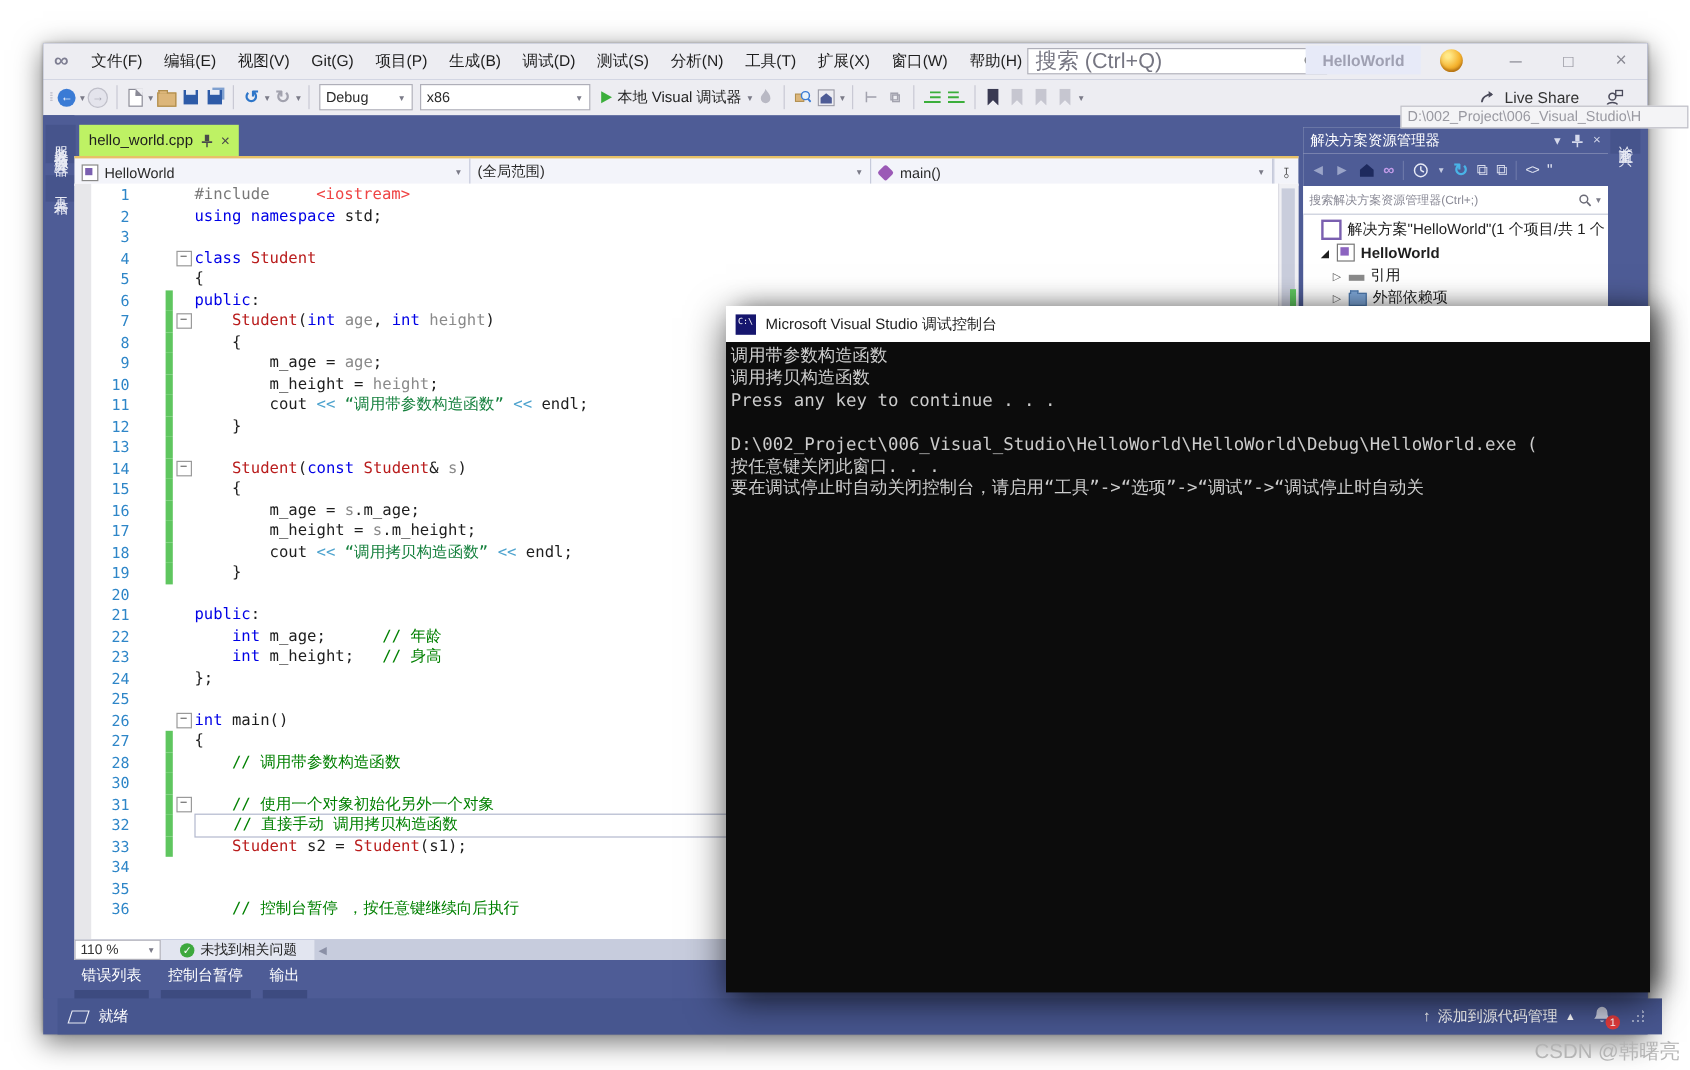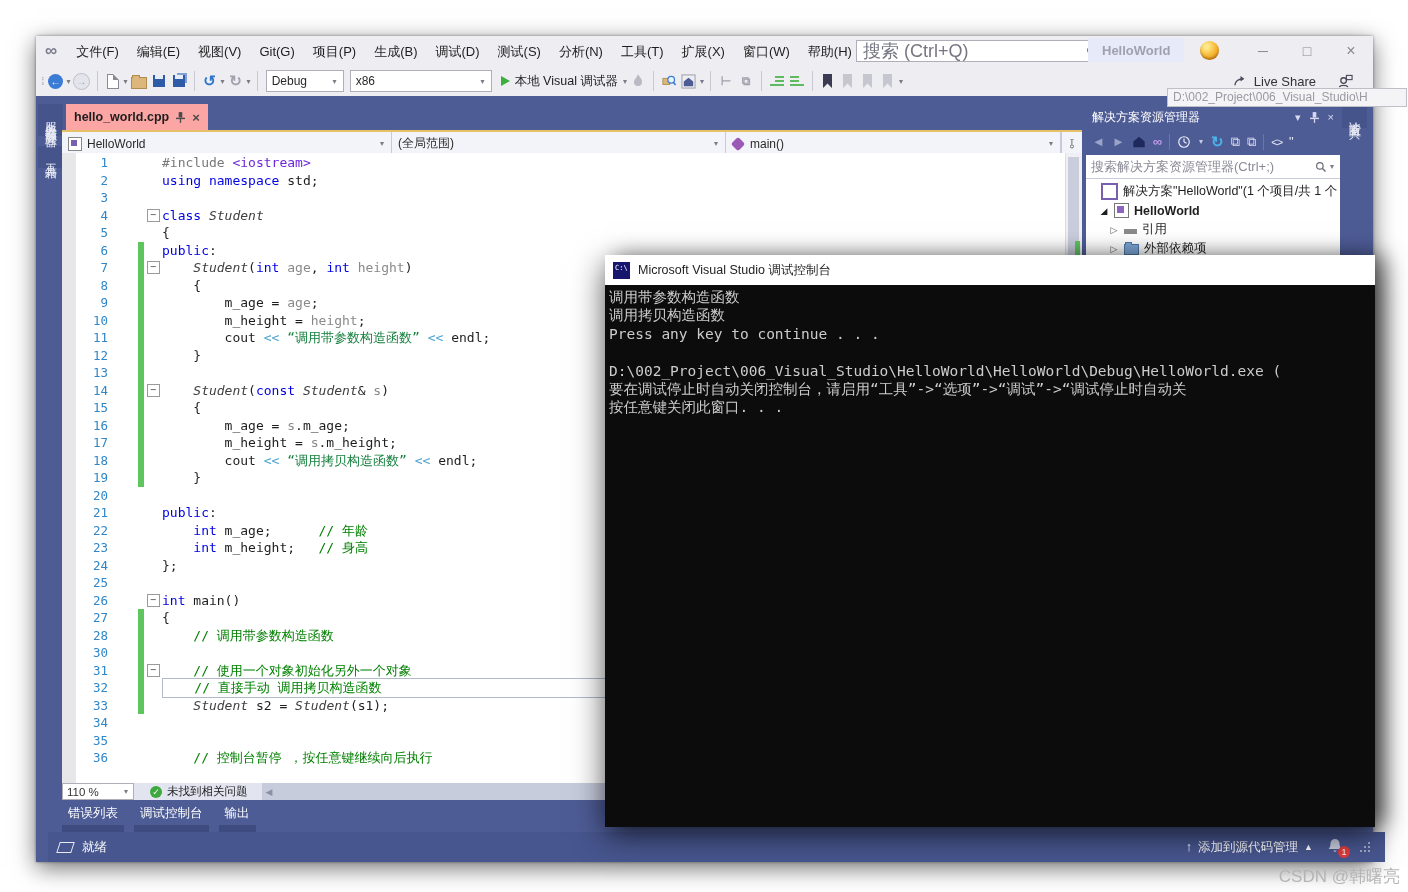--- a/index.html
+++ b/index.html
@@ -45,22 +45,22 @@
   #start-debug{display:flex;align-items:center;font-size:12.5px;color:#1E1E1E;}
   #live-share{position:absolute;right:20px;top:0;height:30px;display:flex;align-items:center;gap:6px;font-size:13px;color:#333;}
   
   #main{position:absolute;left:0;top:60px;width:100%;height:704px;background:#4E5C96;}
   
   #left-strip{position:absolute;left:0;top:0;width:26px;height:100%;background:#4E5C96;}
   .vtab{writing-mode:vertical-rl;color:#E8EAF4;font-size:12px;letter-spacing:2px;padding:8px 4px;background:#46548C;margin:8px 2px 10px 2px;display:block;}
   
   #editor-group{position:absolute;left:26px;top:0;width:1020px;height:100%;}
   #tabrow{position:absolute;left:0;top:8px;width:100%;height:26px;background:transparent;}
-  .doc-tab{position:absolute;left:4px;top:0;height:26px;background:#fca5a5;color:#1E1E1E;font-size:12.5px;
-    display:flex;align-items:center;padding:0 8px;gap:7px;font-weight:bold;}
+  .doc-tab{position:absolute;left:4px;top:0;height:26px;background:#bef264;color:#1E1E1E;font-size:12.5px;
+    display:flex;align-items:center;padding:0 8px;gap:7px;}
   .tab-x{color:#4A4A4A;font-size:13px;}
   #navbar{position:absolute;left:0;top:34px;width:100%;height:23px;background:#F3F4FA;border-top:2px solid #E7C167;display:flex;}
   .nav-combo{display:flex;align-items:center;justify-content:space-between;border-right:1px solid #C6CADB;height:100%;
     font-size:12px;color:#2A2A2A;padding:0 6px;box-sizing:border-box;}
   .nav-l{display:flex;align-items:center;gap:5px;}
   .mini-ic{width:12px;height:12px;display:inline-block;}
   .ic-proj{background:#FFF;border:1px solid #888;position:relative;}
   .ic-proj::after{content:"";position:absolute;left:2px;top:2px;width:6px;height:6px;background:#7A5FB0;}
   .ic-method{width:10px;height:10px;background:#9B59B6;border-radius:2px;transform:rotate(45deg);margin:1px 2px 0 1px;}
   #split-btn{width:20px;display:flex;align-items:center;justify-content:center;color:#444;font-size:13px;border-left:1px solid #C6CADB;}
@@ -69,40 +69,40 @@
   #code-lines{position:absolute;left:0;top:1px;width:1004px;height:100%;}
   #margin-strip{position:absolute;left:0;top:0;width:14px;height:100%;background:#E7E7EA;}
   .cl{display:flex;align-items:stretch;height:17.5px;font-family:"DejaVu Sans Mono",monospace;font-size:13px;line-height:17.5px;white-space:pre;}
   .lnum{width:46px;text-align:right;color:#2E86C8;padding-right:6px;flex:none;font-size:12.5px;}
   .gbar{width:6px;flex:none;margin-left:24px;}
   .gbar.on{background:#5FC65F;}
   .fold{width:18px;flex:none;display:flex;align-items:center;justify-content:center;}
   .fbox{width:11px;height:11px;border:1px solid #9A9A9A;background:#FFF;color:#555;font-size:10px;line-height:9px;text-align:center;}
   .code{flex:1;color:#1E1E1E;}
   .cl.cur .code{border:1px solid #B2B8CE;margin:-1px 0;line-height:17.5px;}
-  .t-kw{color:#0000E6;} .t-typ{color:#404040;font-style:italic;} .t-str{color:#15803d;} .t-com{color:#008000;}
-  .t-pre{color:#787878;} .t-inc{color:#6d28d9;} .t-par{color:#8A8A8A;} .t-op{color:#4EA3CE;} .t-pln{color:#1E1E1E;}
+  .t-kw{color:#0000E6;} .t-typ{color:#b91c1c;} .t-str{color:#15803d;} .t-com{color:#008000;}
+  .t-pre{color:#787878;} .t-inc{color:#ef4444;margin-left:31px;} .t-par{color:#8A8A8A;} .t-op{color:#4EA3CE;} .t-pln{color:#1E1E1E;}
   
   #vscrollbar{position:absolute;right:0;top:57px;width:16px;height:630px;background:#F0F0F4;border-left:1px solid #DDDDE4;}
   .sbmark{position:absolute;right:2px;width:5px;background:#5FC65F;}
   #vscroll-thumb{position:absolute;left:2px;top:4px;width:11px;height:210px;background:#C9CDDC;}
   
   #editor-bottom{position:absolute;left:0;top:687px;width:100%;height:17px;background:#E2E5F0;display:flex;align-items:center;font-size:11.5px;}
   #zoom-box{width:62px;height:15px;background:#FFF;border:1px solid #AFAFB9;display:flex;align-items:center;justify-content:space-between;padding:0 4px;color:#333;}
   #health{display:flex;align-items:center;gap:5px;margin-left:16px;color:#1E1E1E;}
   .chk{width:12px;height:12px;border-radius:50%;background:#3DA83D;color:#fff;font-size:9px;display:flex;align-items:center;justify-content:center;}
   #hscroll{flex:1;height:100%;margin-left:14px;background:#C7CCDD;display:flex;align-items:center;color:#8B90A6;font-size:9px;padding-left:4px;}
   
   #sol-explorer{position:absolute;left:1050px;top:10px;width:254px;height:694px;background:#FFFFFF;}
   #sol-title{height:22px;background:#4E5C96;color:#FFF;font-size:12px;display:flex;align-items:center;padding:0 6px;justify-content:space-between;}
   #sol-title .ticons{display:flex;gap:9px;color:#D6DAEC;font-size:11px;align-items:center;}
   #sol-toolbar{height:27px;background:#4E5C96;display:flex;align-items:center;gap:7px;padding:0 6px;color:#E6E9F5;font-size:13px;}
   #sol-toolbar .sep{width:1px;height:16px;background:#6B77A8;}
   #sol-search{height:23px;border-bottom:1px solid #C8CCDA;display:flex;align-items:center;justify-content:space-between;padding:0 5px;background:#FFF;}
-  #sol-search .ph{font-size:13px;color:#8A8A96;}
+  #sol-search .ph{font-size:10px;color:#8A8A96;}
   #sol-tree{font-size:12.5px;color:#1E1E1E;padding-top:3px;}
   .trow{display:flex;align-items:center;height:19px;gap:5px;white-space:nowrap;overflow:hidden;}
   .arr{width:10px;text-align:center;color:#5A5A5A;font-size:9px;flex:none;}
   .arr.exp{color:#1E1E1E;}
   .ti{width:13px;height:13px;flex:none;position:relative;}
   .ti-sln{border:2px solid #7A5FB0;background:#FFF;}
   .ti-proj{background:#FFF;border:1px solid #777;}
   .ti-proj::after{content:"";position:absolute;left:2px;top:2px;width:7px;height:7px;background:#8C64C0;}
   .ti-ref{background:#8A8A8A;height:5px;margin-top:4px;}
   .ti-fold{background:#7EA7D8;border:1px solid #4E79AC;height:9px;margin-top:2px;}
@@ -471,21 +471,21 @@
           <span class="vtab">诊断工具</span>
         </div>
     </div>
 
     <div id="bottom-tabs">
         <div class="btab">
           <span class="lbl">错误列表</span>
           <span class="strip"></span>
         </div>
         <div class="btab">
-          <span class="lbl">调试控制台</span>
+          <span class="lbl">控制台暂停</span>
           <span class="strip"></span>
         </div>
         <div class="btab">
           <span class="lbl">输出</span>
           <span class="strip"></span>
         </div>
       </div>
 
     <div id="statusbar">
       <div id="sb-left">
@@ -510,17 +510,17 @@
     </div>
 
     <div id="path-tooltip">D:\002_Project\006_Visual_Studio\H</div>
   </div>
 
   <div id="console-window">
     <div id="console-title">
       <span id="console-icon">C:\</span>
       <span class="t">Microsoft Visual Studio 调试控制台</span>
     </div>
-    <div id="console-body"><div>调用带参数构造函数</div><div>调用拷贝构造函数</div><div>Press any key to continue . . .</div><div> </div><div>D:\002_Project\006_Visual_Studio\HelloWorld\HelloWorld\Debug\HelloWorld.exe (</div><div>要在调试停止时自动关闭控制台，请启用“工具”-&gt;“选项”-&gt;“调试”-&gt;“调试停止时自动关</div><div>按任意键关闭此窗口. . .</div></div>
+    <div id="console-body"><div>调用带参数构造函数</div><div>调用拷贝构造函数</div><div>Press any key to continue . . .</div><div> </div><div>D:\002_Project\006_Visual_Studio\HelloWorld\HelloWorld\Debug\HelloWorld.exe (</div><div>按任意键关闭此窗口. . .</div><div>要在调试停止时自动关闭控制台，请启用“工具”-&gt;“选项”-&gt;“调试”-&gt;“调试停止时自动关</div></div>
   </div>
 
   <div id="watermark">CSDN @韩曙亮</div>
 </div>
 
 </body></html>

